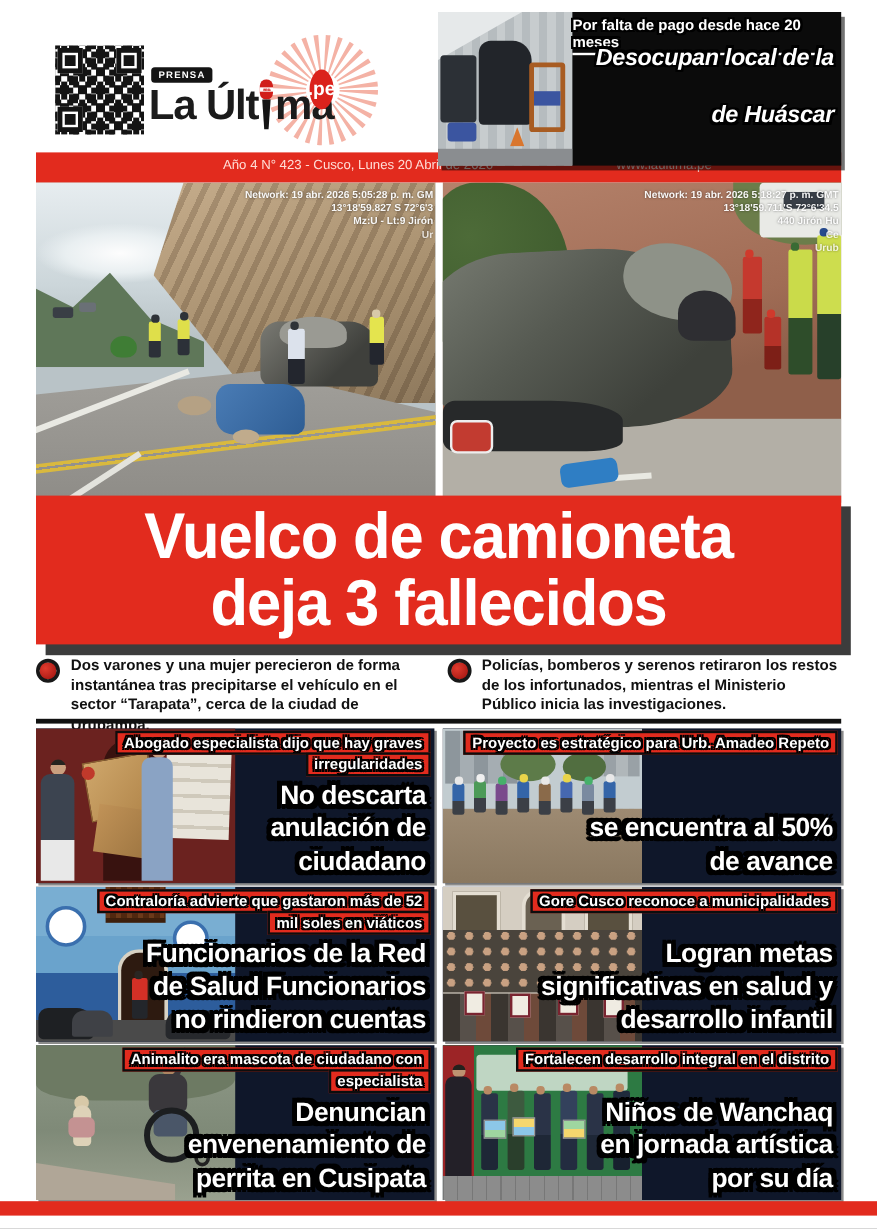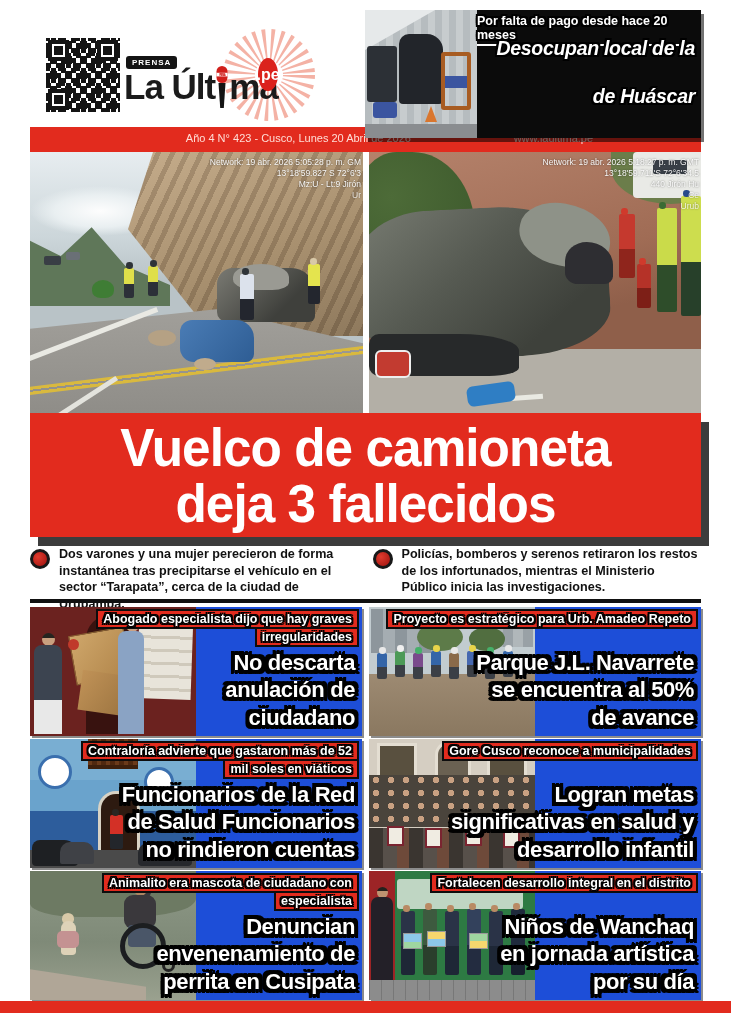--- a/index.html
+++ b/index.html
@@ -42,40 +42,40 @@
   .ed{left:40%;transform:translateX(-50%);}
   .web{left:78%;transform:translateX(-50%);}
 
   
   .photos{left:30px;top:152px;width:671px;height:267px;}
   .photo{position:absolute;top:0;height:267px;overflow:hidden;background:#b9b3a8;}
   .photo-l{left:0;width:333px;}
   .photo-r{left:339px;width:332px;}
   .gps{position:absolute;top:5px;right:2px;text-align:right;font-size:8.5px;line-height:11px;
       color:rgba(255,255,255,.95);text-shadow:0 0 2px rgba(0,0,0,.55);z-index:6;}
-  .gps div{white-space:nowrap;}
+  .gps div{white-space:nowrap;font-weight:bold;}
 
   
   .bigbox{left:30px;top:413px;width:671px;height:124px;background:#e22b1e;z-index:4;
       box-shadow:8px 9px 0 #3c3c3c;display:flex;align-items:center;justify-content:center;}
   .bigbox .inner{width:100%;text-align:center;transform:scaleX(.95);color:#fff;font-weight:bold;
       font-size:54px;line-height:56px;letter-spacing:-1px;}
 
   
   .leads{left:30px;top:546px;width:671px;display:flex;gap:14px;}
   .lead{flex:1;display:flex;gap:9px;}
   .bullet{flex:0 0 14px;width:14px;height:14px;margin-top:3px;border-radius:50%;
       background:radial-gradient(circle at 35% 35%,#e03b2e,#9c120e);border:3px solid #181818;}
   .lead p{margin:0;font-size:12.6px;line-height:16.5px;font-weight:bold;color:#111;}
   .divider{left:30px;top:599px;width:671px;height:4px;background:#111;}
 
   
   .grid{left:30px;top:607px;width:671px;display:grid;grid-template-columns:332px 332px;
       column-gap:7px;row-gap:3px;grid-auto-rows:129px;}
-  .story{position:relative;background:#1d4ed8;overflow:hidden;box-shadow:2px 2px 0 rgba(0,0,0,.45);padding-left:44px;}
+  .story{position:relative;background:#0f172a;overflow:hidden;box-shadow:2px 2px 0 rgba(0,0,0,.45);padding-left:44px;}
   .sphoto{position:absolute;left:0;top:0;bottom:0;width:166px;overflow:hidden;}
   .kicker{position:absolute;top:2px;right:3px;display:flex;flex-direction:column;align-items:flex-end;z-index:5;}
   .chip{display:block;background:#e22b1e;border:2px solid #0d0d0d;color:#fff;font-weight:bold;
       font-size:12.5px;line-height:14px;padding:1px 5px;white-space:nowrap;}
   .chip + .chip{margin-top:-2px;}
   .shead{position:absolute;right:7px;bottom:5px;left:0;margin:0;text-align:right;z-index:4;
       font-size:22px;line-height:27.5px;letter-spacing:-0.4px;}
   .shead span{display:block;}
 
   
@@ -260,21 +260,20 @@
         <span class="pf" style="left:62px;top:44px;--t:#3465a8;--hd:#e8d44a;"></span>
         <span class="pf" style="left:80px;top:46px;--t:#8a6a4a;--hd:#e8e8e8;"></span>
         <span class="pf" style="left:98px;top:44px;--t:#4668b0;--hd:#e8d44a;"></span>
         <span class="pf" style="left:116px;top:46px;--t:#7a8aa0;--hd:#46b06a;"></span>
         <span class="pf" style="left:134px;top:44px;--t:#3465a8;--hd:#e8e8e8;"></span>
       </div>
       <div class="kicker">
         <span class="chip ow-s">Proyecto es estratégico para Urb. Amadeo Repeto</span>
       </div>
       <h2 class="shead ow ow-l">
-        <span>Parque J.L. Navarrete</span>
         <span>se encuentra al 50%</span>
         <span>de avance</span>
       </h2>
     </article>
 
     <article class="story">
       <div class="sphoto" style="background:linear-gradient(#79aed2 0 32%,#6aa3cc 32% 56%,#2d5d9c 56% 86%,#4a4a4a 86%);">
         <div class="a" style="left:58px;top:0;width:50px;height:26px;background:repeating-linear-gradient(90deg,#6b3a1a 0 4px,#50280f 4px 9px);border-bottom:4px solid #3d1f0c;"></div>
         <div class="a" style="left:8px;top:16px;width:28px;height:28px;border-radius:50%;background:#fff;border:3px solid #3a6fae;"></div>
         <div class="a" style="right:22px;top:28px;width:24px;height:24px;border-radius:50%;background:#fff;border:3px solid #3a6fae;"></div>

